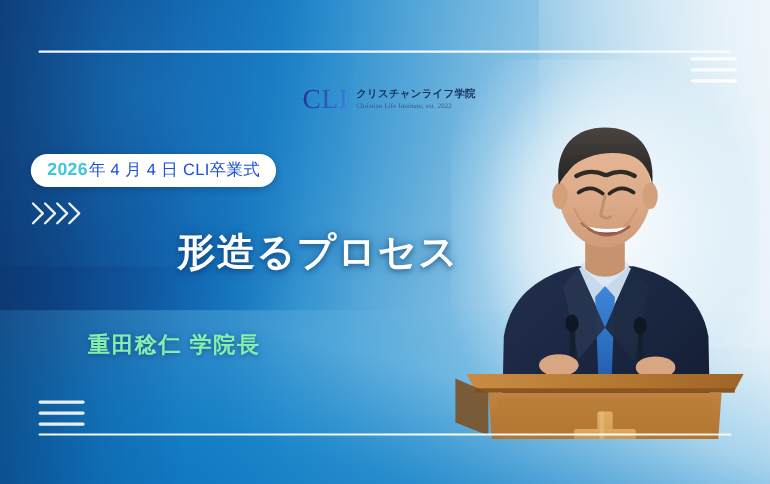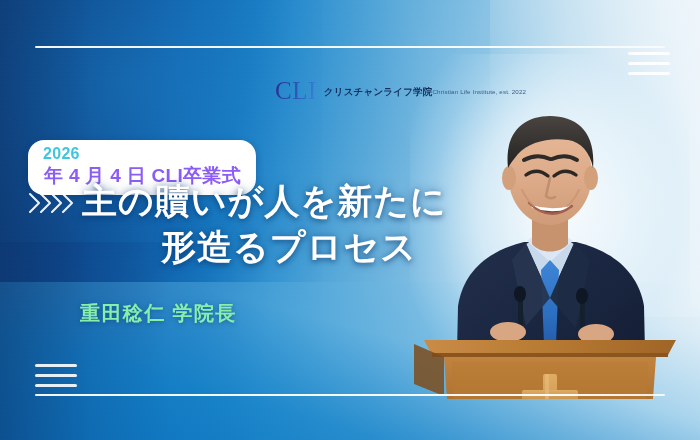--- a/index.html
+++ b/index.html
@@ -80,21 +80,21 @@
   .logo{
     position:absolute;left:275px;top:78px;display:flex;align-items:center;gap:7px;
   }
   .logo-mark{
     font-family:"Liberation Serif","DejaVu Serif",serif;
     font-size:25px;line-height:1;letter-spacing:0.5px;font-weight:400;
     background:linear-gradient(100deg,#2b2f86 0%,#2b46a8 35%,#2f6fd0 75%,#3f8ade 100%);
     -webkit-background-clip:text;background-clip:text;color:transparent;
     padding-bottom:2px;
   }
-  .logo-text{display:flex;flex-direction:row;line-height:1.05;}
+  .logo-text{display:flex;flex-direction:column;line-height:1.05;font-family:Liberation Serif, serif;}
   .logo-jp{
     font-size:9.5px;font-weight:bold;color:#14305f;letter-spacing:0.2px;white-space:nowrap;
   }
   .logo-en{
     font-size:6.2px;color:#3b5a84;letter-spacing:0.15px;white-space:nowrap;margin-top:2px;
   }
 
   
   .photo{
     position:absolute;right:0px;top:44px;width:300px;height:355px;
@@ -104,27 +104,27 @@
     background:radial-gradient(ellipse at 52% 45%, rgba(255,255,255,0.92) 0%, rgba(235,246,252,0.70) 38%, rgba(210,235,248,0.28) 60%, rgba(200,230,246,0) 78%);
   }
   .person{position:absolute;left:0;top:0;width:300px;height:355px;}
 
   
   .badge{
     position:absolute;left:28px;top:140px;
     background:#ffffff;border-radius:16px;
     padding:5px 15px 6px 15px;
     box-shadow:0 2px 7px rgba(5,40,85,0.30);
-    display:flex;align-items:flex-start;white-space:nowrap;flex-direction:column;
+    display:flex;align-items:center;white-space:nowrap;
   }
   .badge-year{
     font-size:16px;font-weight:bold;color:#3fc6df;letter-spacing:0.3px;
   }
   .badge-rest{
-    font-size:19px;font-weight:bold;color:#8b5cf6;letter-spacing:0.3px;margin-left:1px;
+    font-size:15px;font-weight:normal;color:#1d4ed8;letter-spacing:0.3px;margin-left:1px;
   }
 
   
   .headline{position:absolute;left:28px;top:178px;width:470px;}
   .hl-row{display:flex;align-items:center;}
   .chevrons{flex:none;margin-right:6px;margin-top:3px;}
   .hl-line{
     font-size:35px;font-weight:bold;color:#ffffff;letter-spacing:1px;line-height:1.32;
     text-shadow:0 0 10px rgba(10,60,120,0.55), 0 2px 5px rgba(8,44,92,0.45);
     white-space:nowrap;
@@ -288,20 +288,19 @@
   <div class="headline">
     <div class="hl-row">
       <svg class="chevrons" width="48" height="26" viewBox="0 0 48 26">
         <g fill="none" stroke="#ffffff" stroke-width="2.1" stroke-linecap="round" stroke-linejoin="round" opacity="0.92">
           <polyline points="2,4 11,13 2,22"></polyline>
           <polyline points="13,4 22,13 13,22"></polyline>
           <polyline points="24,4 33,13 24,22"></polyline>
           <polyline points="35,4 44,13 35,22"></polyline>
         </g>
       </svg>
-      <div class="hl-line">主の贖いが人を新たに</div>
     </div>
     <div class="hl-line hl-line2">形造るプロセス</div>
   </div>
 
   <div class="speaker">重田稔仁 学院長</div>
 
 </div>
 
 </body></html>

